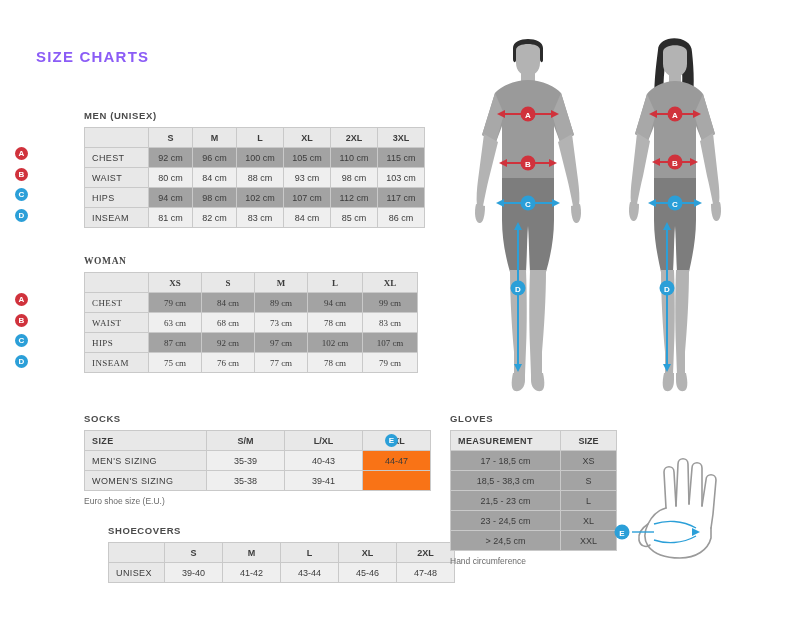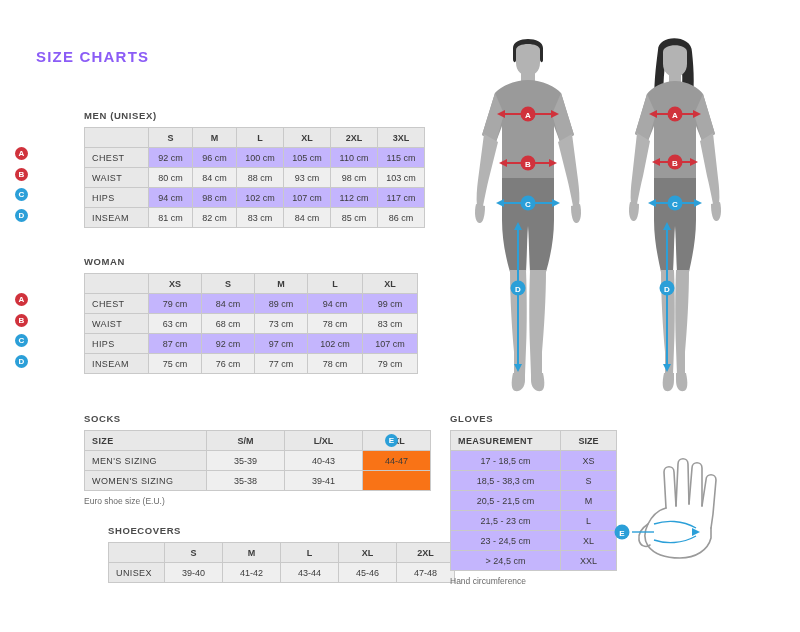--- a/index.html
+++ b/index.html
@@ -49,21 +49,21 @@
   }
   .rowhead {
     text-align: left !important;
     padding-left: 7px !important;
     font-weight: bold;
     letter-spacing: 0.4px;
     background: #e8e8e8;
   }
   .corner { background: #e8e8e8; border-left: 1px solid #c9c9c9 !important; }
   .shade { background: #f97316; }
-  .lightrow { background: #c4b5fd; }
+  .lightrow { background: #a3a3a3; }
   .greyrow { background: #efefef; }
   .bullet {
     position: absolute;
     width: 13px; height: 13px;
     border-radius: 50%;
     color: #fff;
     font-size: 8px;
     font-weight: bold;
     line-height: 13px;
     text-align: center;
@@ -144,21 +144,21 @@
         </tr>
       </tbody>
     </table>
   </div>
 
   <div class="bullet red" style="left:15px; top:147px;">A</div>
   <div class="bullet red" style="left:15px; top:168px;">B</div>
   <div class="bullet blue" style="left:15px; top:188px;">C</div>
   <div class="bullet blue" style="left:15px; top:209px;">D</div>
 
-  <div class="blk" style="left:36px; top:256px;">
+  <div class="blk" style="left:36px; top:256px;font-family:Liberation Serif, serif;">
     <div class="section-label">WOMAN</div>
     <table class="sz">
       <thead>
         <tr>
           <th class="corner" style="width:64px;"></th>
           <th style="width:53px;">XS</th>
           <th style="width:53px;">S</th>
           <th style="width:53px;">M</th>
           <th style="width:55px;">L</th>
           <th style="width:55px;">XL</th>
@@ -273,24 +273,20 @@
       <tbody>
         <tr class="lightrow">
           <td>17 - 18,5 cm</td>
           <td>XS</td>
         </tr>
         <tr class="lightrow">
           <td>18,5 - 38,3 cm</td>
           <td>S</td>
         </tr>
         <tr class="lightrow">
-          <td>20,5 - 21,5 cm</td>
-          <td>M</td>
-        </tr>
-        <tr class="lightrow">
           <td>21,5 - 23 cm</td>
           <td>L</td>
         </tr>
         <tr class="lightrow">
           <td>23 - 24,5 cm</td>
           <td>XL</td>
         </tr>
         <tr class="lightrow">
           <td>&gt; 24,5 cm</td>
           <td>XXL</td>

